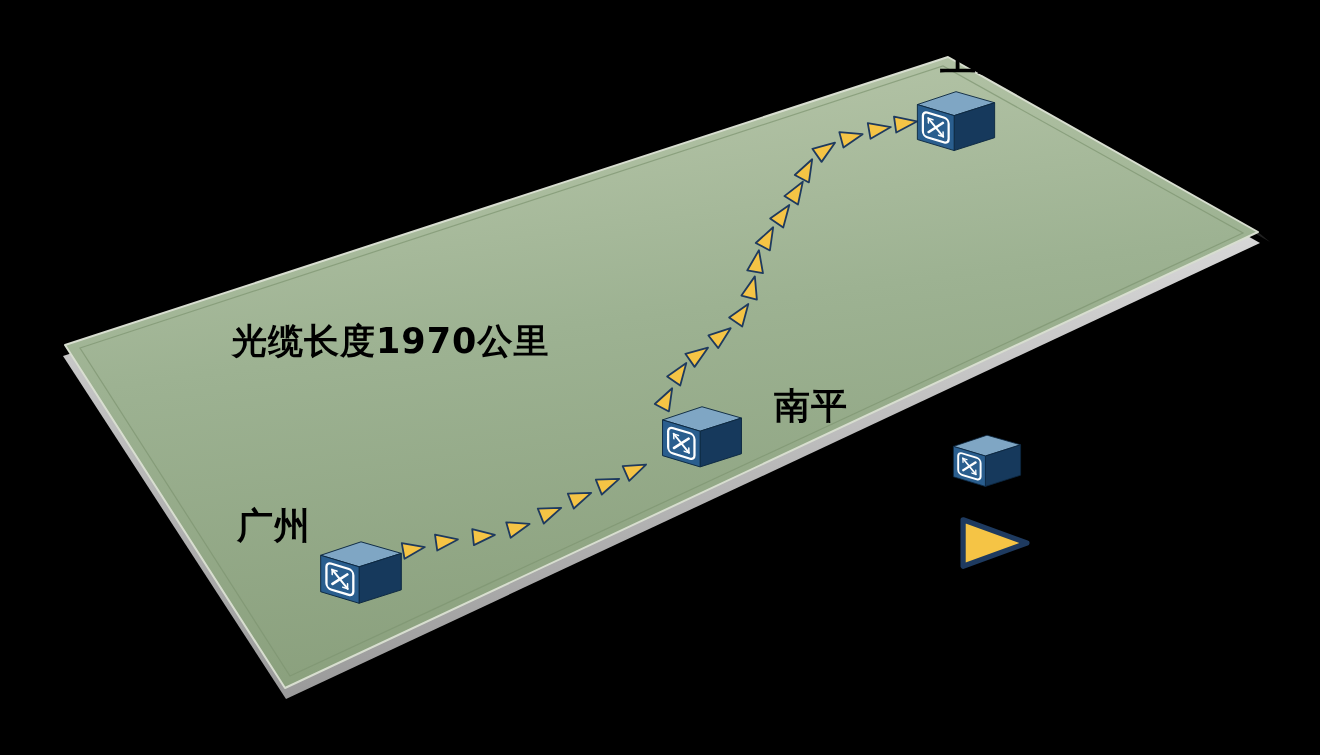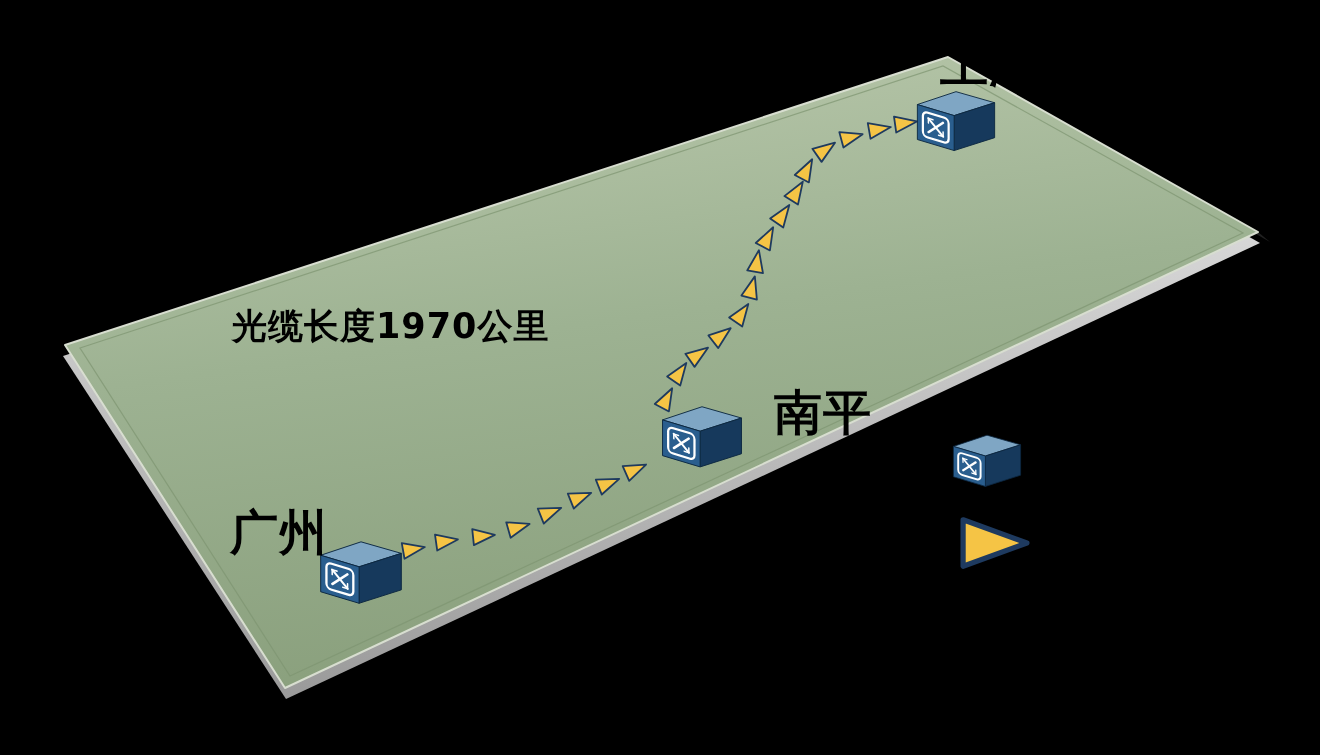--- a/index.html
+++ b/index.html
@@ -7,29 +7,29 @@
     position:relative;
     width:1320px;height:755px;
     background:#000;
     overflow:hidden;
     font-family:"DejaVu Sans","Liberation Sans",sans-serif;
   }
   #diagram{position:absolute;left:0;top:0;}
   .map-label{
     position:absolute;
     font-weight:700;
-    font-size:48px;
+    font-size:36px;
     color:#000;
     letter-spacing:1px;
     white-space:nowrap;
     line-height:1.1;
   }
   #cable-length-label{
     position:absolute;
-    left:232px;top:303px;
+    left:232px;top:318px;
     font-weight:700;
     font-size:35px;
     color:#000;
     letter-spacing:1px;
     white-space:nowrap;
   }
 </style>
 </head>
 <body>
 
@@ -101,17 +101,17 @@
       </g>
     <g id="legend-layer">
         <use href="#device-sym" xlink:href="#device-sym" transform="translate(947,432) scale(0.8)"></use>
         <use href="#arrow-sym" xlink:href="#arrow-sym" transform="translate(995,543) scale(2.9)"></use>
       </g>
   </svg>
 
   <div id="cable-length-label">光缆长度1970公里</div>
 
   <div id="labels">
-      <div class="map-label" style="left: 230px; top: 506px;">广州</div>
+      <div class="map-label" style="left: 237px; top: 506px;">广州</div>
       <div class="map-label" style="left: 746px; top: 386px; margin-left: 28px;">南平</div>
       <div class="map-label" style="left: 940px; top: 38px;">上海</div>
     </div>
 </div>
 
 </body></html>

